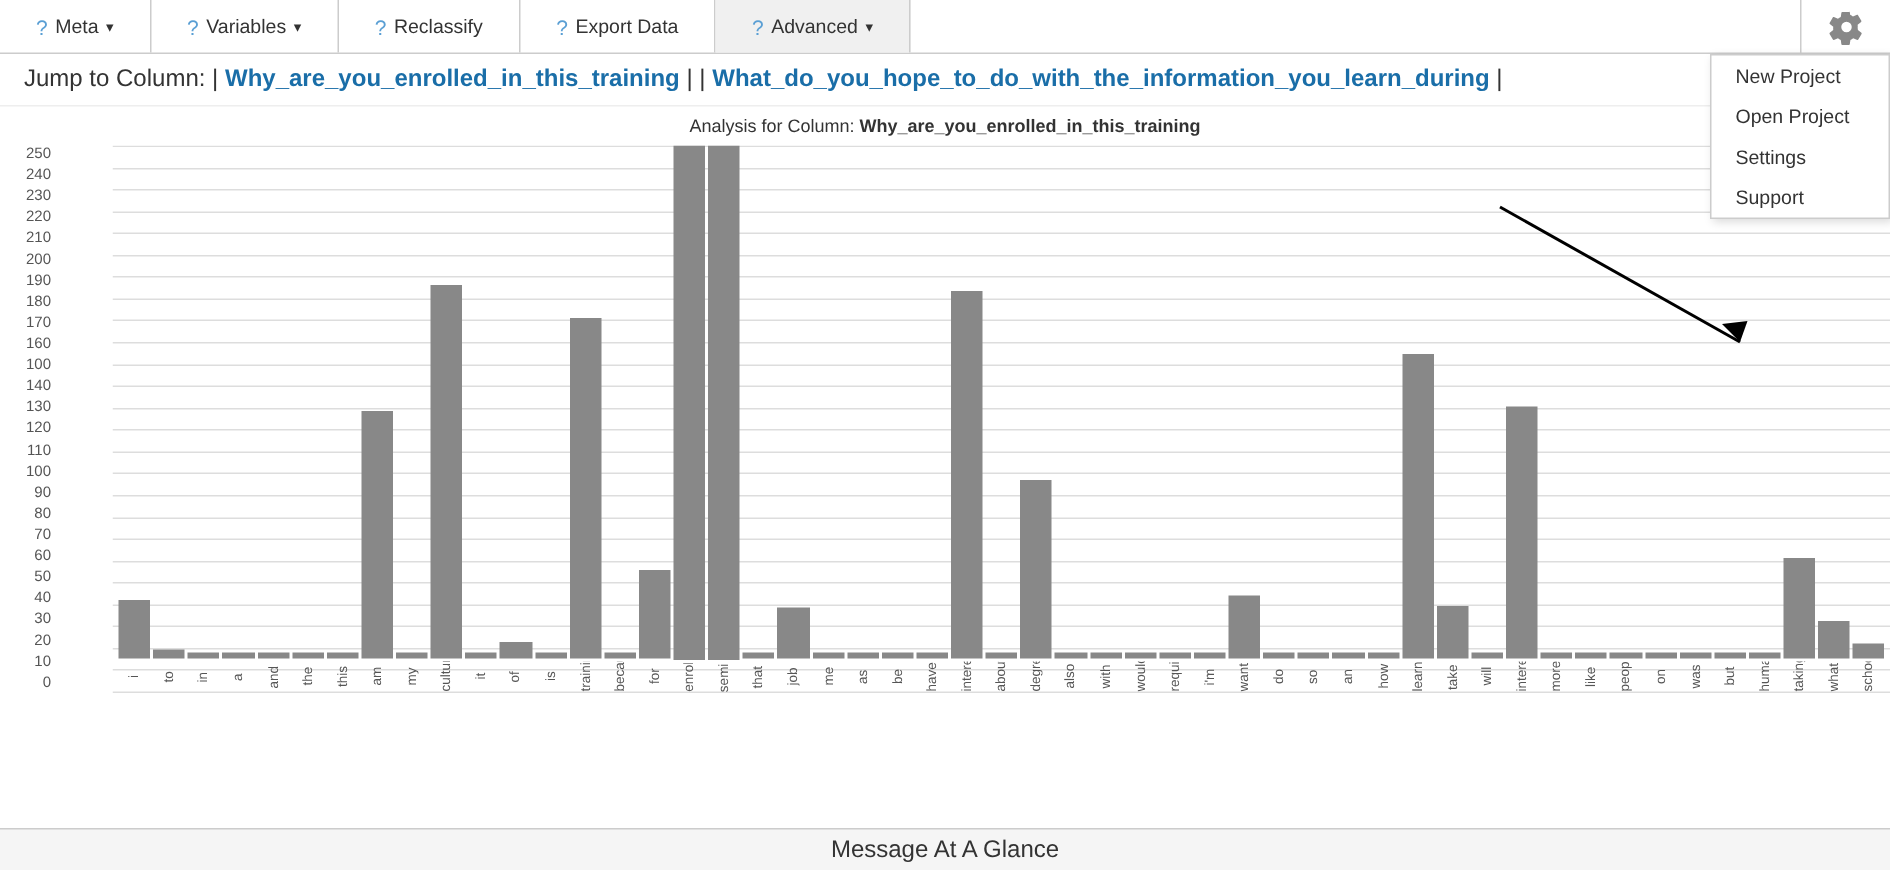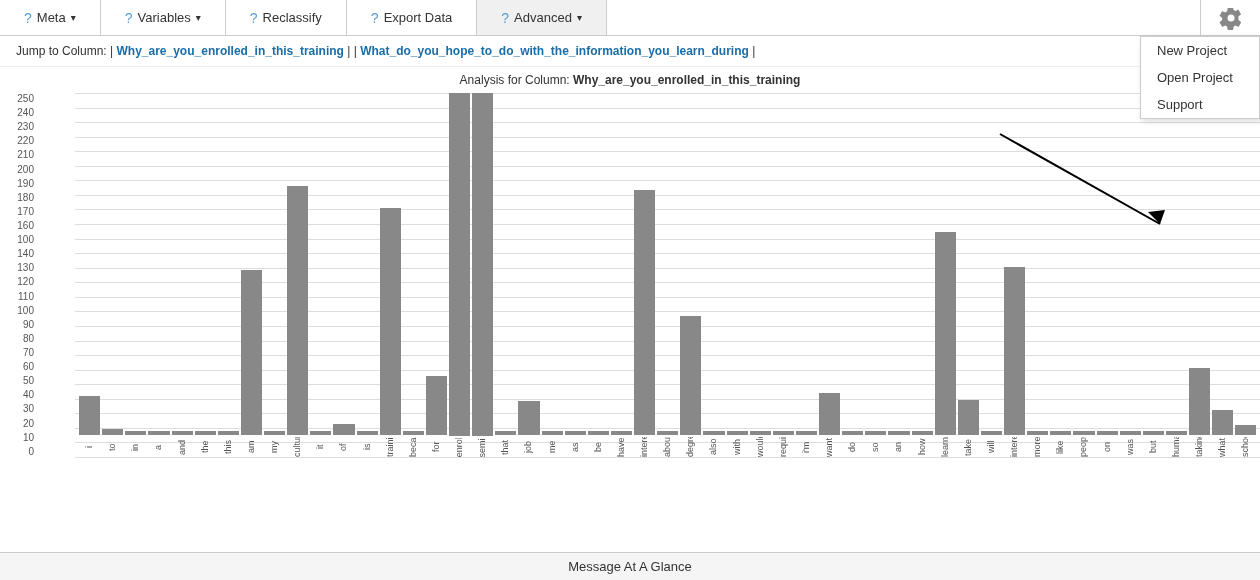--- a/index.html
+++ b/index.html
@@ -57,21 +57,21 @@
       padding: 6px 16px;
       cursor: pointer;
       font-size: 13px;
       color: #333;
       white-space: nowrap;
     }
 
     
     #jump-bar {
       padding: 8px 16px;
-      font-size: 12px;
+      font-size: 16px;
       color: #333;
       border-bottom: 1px solid #eee;
     }
     #jump-bar a { color: #1a6ea8; text-decoration: none; font-weight: bold; }
 
     
     #project-info {
       text-align: center;
       padding: 6px 0 2px 0;
       font-size: 12px;
@@ -164,21 +164,21 @@
       position: absolute;
       bottom: 0;
       left: 0;
       right: 0;
       height: 28px;
       background: #f5f5f5;
       border-top: 1px solid #ccc;
       display: flex;
       align-items: center;
       justify-content: center;
-      font-size: 13px;
+      font-size: 16px;
       color: #333;
     }
   </style>
 </head>
 <body>
 
 <div id="top-nav">
   <div class="nav-item">
     <span class="help-icon">?</span>
     <span>Meta</span>
@@ -205,20 +205,21 @@
   <div id="settings-icon-area">
     <svg class="gear-svg" viewBox="0 0 24 24" fill="#888">
       <path d="M12 15.5A3.5 3.5 0 018.5 12 3.5 3.5 0 0112 8.5a3.5 3.5 0 013.5 3.5 3.5 3.5 0 01-3.5 3.5m7.43-2.92c.04-.34.07-.69.07-1.08s-.03-.74-.07-1.08l2.32-1.82c.21-.16.27-.45.13-.69l-2.2-3.81c-.13-.24-.42-.32-.66-.24l-2.74 1.1c-.57-.44-1.18-.81-1.85-1.09l-.41-2.92C14.17 2.18 13.9 2 13.6 2h-4.4c-.3 0-.57.18-.61.43l-.41 2.92c-.67.28-1.28.65-1.85 1.09l-2.74-1.1c-.24-.09-.53 0-.66.24L.73 9.39c-.14.24-.08.53.13.69l2.32 1.82A7.07 7.07 0 003.1 13c0 .34.03.74.07 1.08l-2.32 1.82c-.21.16-.27.45-.13.69l2.2 3.81c.13.24.42.32.66.24l2.74-1.1c.57.44 1.18.81 1.85 1.09l.41 2.92c.04.25.31.43.61.43h4.4c.3 0 .57-.18.61-.43l.41-2.92c.67-.28 1.28-.65 1.85-1.09l2.74 1.1c.24.09.53 0 .66-.24l2.2-3.81c.14-.24.08-.53-.13-.69l-2.32-1.82z"></path>
     </svg>
   </div>
 </div>
 
 <div id="advanced-dropdown">
   <div class="dropdown-item">New Project</div>
   <div class="dropdown-item">Open Project</div>
+  <div class="dropdown-item">Settings</div>
   <div class="dropdown-item">Support</div>
 </div>
 
 <div id="jump-bar">
   <span>Jump to Column: | </span>
   <a href="#">Why_are_you_enrolled_in_this_training</a>
   <span> | | </span>
   <a href="#">What_do_you_hope_to_do_with_the_information_you_learn_during</a>
   <span> |</span>
 </div>

